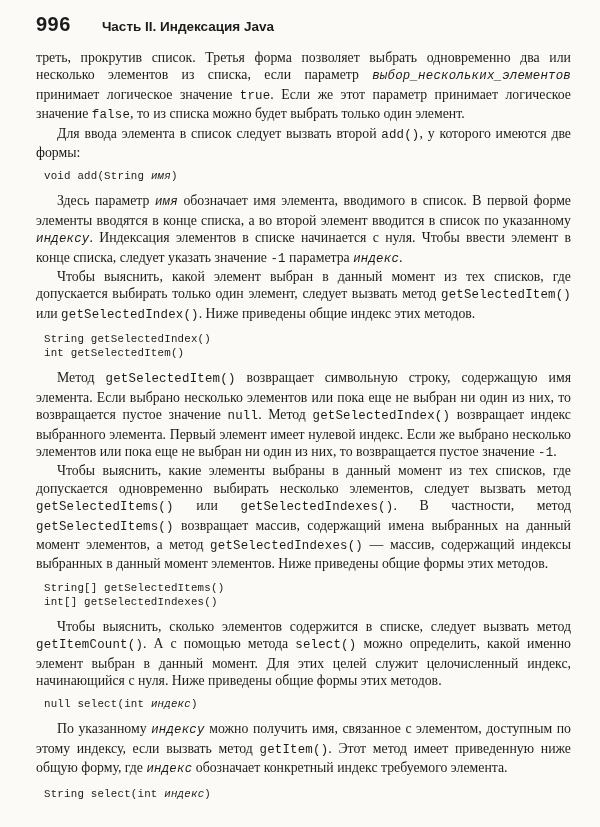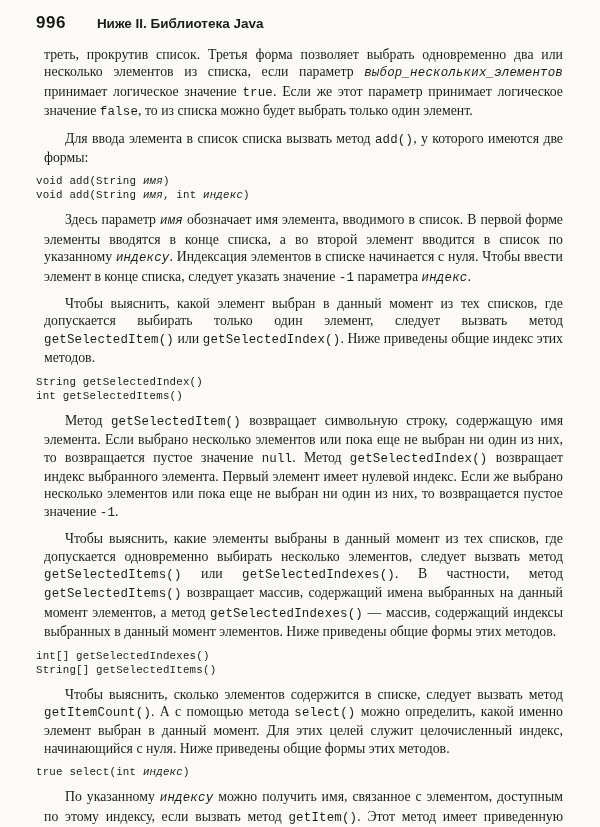--- a/index.html
+++ b/index.html
@@ -18,66 +18,66 @@
     padding: 13px 29px 0 36px;
   }
   .page-header {
     display: flex;
     align-items: baseline;
     font-family: "Liberation Sans", sans-serif;
     font-weight: bold;
     margin-bottom: 13px;
   }
   .page-number {
-    font-size: 17px;
+    font-size: 20px;
     letter-spacing: 0.5px;
   }
   .chapter-title {
     font-size: 13.5px;
     margin-left: 31px;
   }
   .page-content {
     font-size: 13.8px;
     line-height: 17.4px;
     text-align: justify;
   }
-  p.para { margin: 8px; }
+  p.para { margin: 0; }
   p.para.indent { text-indent: 21px; }
   .code-block {
     font-family: "Liberation Mono", monospace;
     font-size: 12px;
     line-height: 14px;
     margin: 8px 0 9px 0;
     white-space: pre;
     text-align: left;
   }
-  .code-line { min-height: 14px; }
+  .code-line { min-height: 14px; margin-left: 8px; }
   .seg-c, .seg-ci {
     font-family: "Liberation Mono", monospace;
     font-size: 0.9em;
     letter-spacing: 0.2px;
   }
   .seg-ci { font-style: italic; }
 </style>
 </head>
 <body style="background: rgb(251, 250, 247); color: rgb(27, 27, 27);">
 
 <div class="page">
   <header class="page-header">
     <span class="page-number">996</span>
-    <span class="chapter-title">Ниже II. Библиотека Java</span>
+    <span class="chapter-title">Часть II. Индексация Java</span>
   </header>
   <main class="page-content">
       <p class="para"><span class="seg-n">треть, прокрутив список. Третья форма позволяет выбрать одновременно два или несколько элементов из списка, если параметр </span><span class="seg-ci">выбор_нескольких_элементов</span><span class="seg-n"> принимает логическое значение </span><span class="seg-c">true</span><span class="seg-n">. Если же этот параметр принимает логическое значение </span><span class="seg-c">false</span><span class="seg-n">, то из списка можно будет выбрать только один элемент.</span></p>
-      <p class="para indent"><span class="seg-n">Для ввода элемента в список списка вызвать метод </span><span class="seg-c">add()</span><span class="seg-n">, у которого имеются две формы:</span></p>
-      <pre class="code-block"><div class="code-line"><span class="seg-c">void add(String </span><span class="seg-ci">имя</span><span class="seg-c">)</span></div><div class="code-line"><span class="seg-c">void add(String </span><span class="seg-ci">имя</span><span class="seg-c">, int </span><span class="seg-ci">индекс</span><span class="seg-c">)</span></div></pre>
+      <p class="para indent"><span class="seg-n">Для ввода элемента в список следует вызвать второй </span><span class="seg-c">add()</span><span class="seg-n">, у которого имеются две формы:</span></p>
+      <pre class="code-block"><div class="code-line"><span class="seg-c">void add(String </span><span class="seg-ci">имя</span><span class="seg-c">)</span></div></pre>
       <p class="para indent"><span class="seg-n">Здесь параметр </span><span class="seg-ci">имя</span><span class="seg-n"> обозначает имя элемента, вводимого в список. В первой форме элементы вводятся в конце списка, а во второй элемент вводится в список по указанному </span><span class="seg-ci">индексу</span><span class="seg-n">. Индексация элементов в списке начинается с нуля. Чтобы ввести элемент в конце списка, следует указать значение </span><span class="seg-c">-1</span><span class="seg-n"> параметра </span><span class="seg-ci">индекс</span><span class="seg-n">.</span></p>
       <p class="para indent"><span class="seg-n">Чтобы выяснить, какой элемент выбран в данный момент из тех списков, где допускается выбирать только один элемент, следует вызвать метод </span><span class="seg-c">getSelectedItem()</span><span class="seg-n"> или </span><span class="seg-c">getSelectedIndex()</span><span class="seg-n">. Ниже приведены общие индекс этих методов.</span></p>
-      <pre class="code-block"><div class="code-line"><span class="seg-c">String getSelectedIndex()</span></div><div class="code-line"><span class="seg-c">int getSelectedItems()</span></div></pre>
+      <pre class="code-block"><div class="code-line"><span class="seg-c">String getSelectedIndex()</span></div><div class="code-line"><span class="seg-c">int getSelectedItem()</span></div></pre>
       <p class="para indent"><span class="seg-n">Метод </span><span class="seg-c">getSelectedItem()</span><span class="seg-n"> возвращает символьную строку, содержащую имя элемента. Если выбрано несколько элементов или пока еще не выбран ни один из них, то возвращается пустое значение </span><span class="seg-c">null</span><span class="seg-n">. Метод </span><span class="seg-c">getSelectedIndex()</span><span class="seg-n"> возвращает индекс выбранного элемента. Первый элемент имеет нулевой индекс. Если же выбрано несколько элементов или пока еще не выбран ни один из них, то возвращается пустое значение </span><span class="seg-c">-1</span><span class="seg-n">.</span></p>
       <p class="para indent"><span class="seg-n">Чтобы выяснить, какие элементы выбраны в данный момент из тех списков, где допускается одновременно выбирать несколько элементов, следует вызвать метод </span><span class="seg-c">getSelectedItems()</span><span class="seg-n"> или </span><span class="seg-c">getSelectedIndexes()</span><span class="seg-n">. В частности, метод </span><span class="seg-c">getSelectedItems()</span><span class="seg-n"> возвращает массив, содержащий имена выбранных на данный момент элементов, а метод </span><span class="seg-c">getSelectedIndexes()</span><span class="seg-n"> — массив, содержащий индексы выбранных в данный момент элементов. Ниже приведены общие формы этих методов.</span></p>
-      <pre class="code-block"><div class="code-line"><span class="seg-c">int[] getSelectedIndexes()</span></div><div class="code-line"><span class="seg-c">String[] getSelectedItems()</span></div></pre>
+      <pre class="code-block"><div class="code-line"><span class="seg-c">String[] getSelectedItems()</span></div><div class="code-line"><span class="seg-c">int[] getSelectedIndexes()</span></div></pre>
       <p class="para indent"><span class="seg-n">Чтобы выяснить, сколько элементов содержится в списке, следует вызвать метод </span><span class="seg-c">getItemCount()</span><span class="seg-n">. А с помощью метода </span><span class="seg-c">select()</span><span class="seg-n"> можно определить, какой именно элемент выбран в данный момент. Для этих целей служит целочисленный индекс, начинающийся с нуля. Ниже приведены общие формы этих методов.</span></p>
-      <pre class="code-block"><div class="code-line"><span class="seg-c">true select(int </span><span class="seg-ci">индекс</span><span class="seg-c">)</span></div></pre>
+      <pre class="code-block"><div class="code-line"><span class="seg-c">null select(int </span><span class="seg-ci">индекс</span><span class="seg-c">)</span></div></pre>
       <p class="para indent"><span class="seg-n">По указанному </span><span class="seg-ci">индексу</span><span class="seg-n"> можно получить имя, связанное с элементом, доступным по этому индексу, если вызвать метод </span><span class="seg-c">getItem()</span><span class="seg-n">. Этот метод имеет приведенную ниже общую форму, где </span><span class="seg-ci">индекс</span><span class="seg-n"> обозначает конкретный индекс требуемого элемента.</span></p>
       <pre class="code-block"><div class="code-line"><span class="seg-c">String select(int </span><span class="seg-ci">индекс</span><span class="seg-c">)</span></div></pre>
     </main>
 </div>
 
 </body></html>

